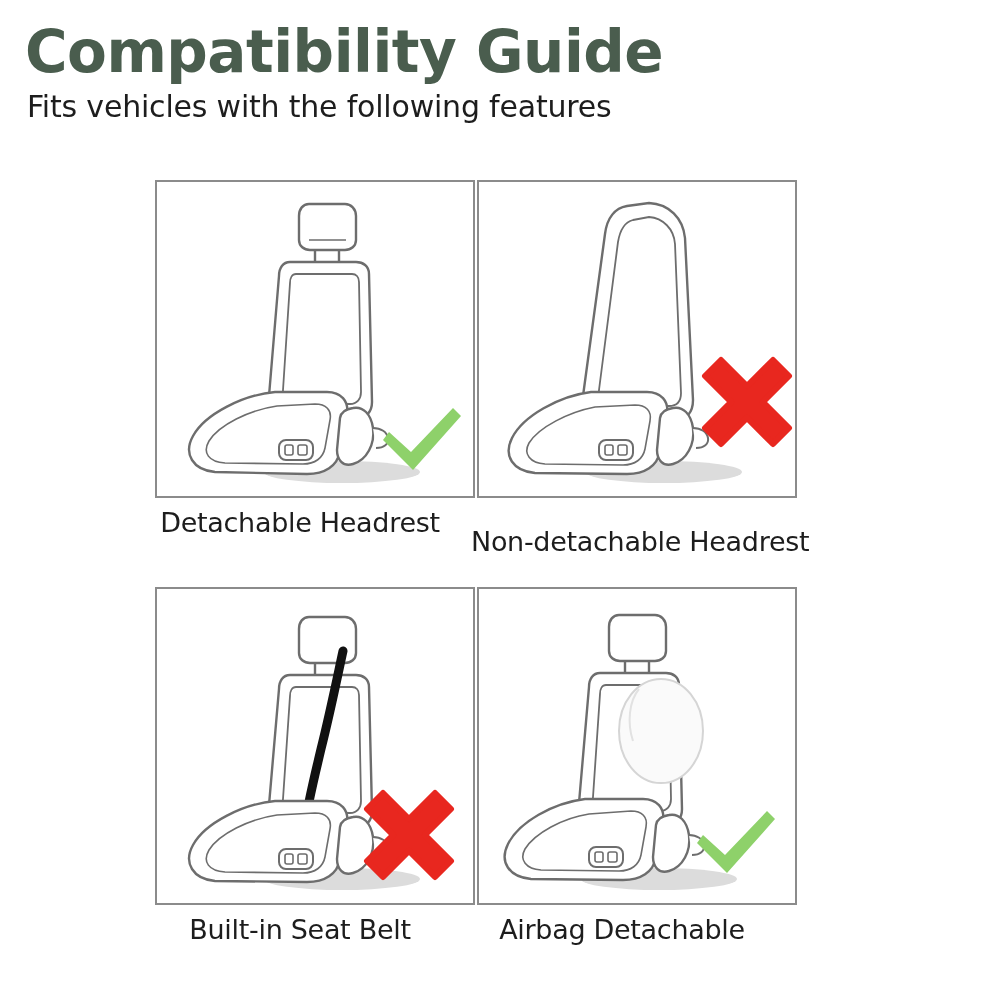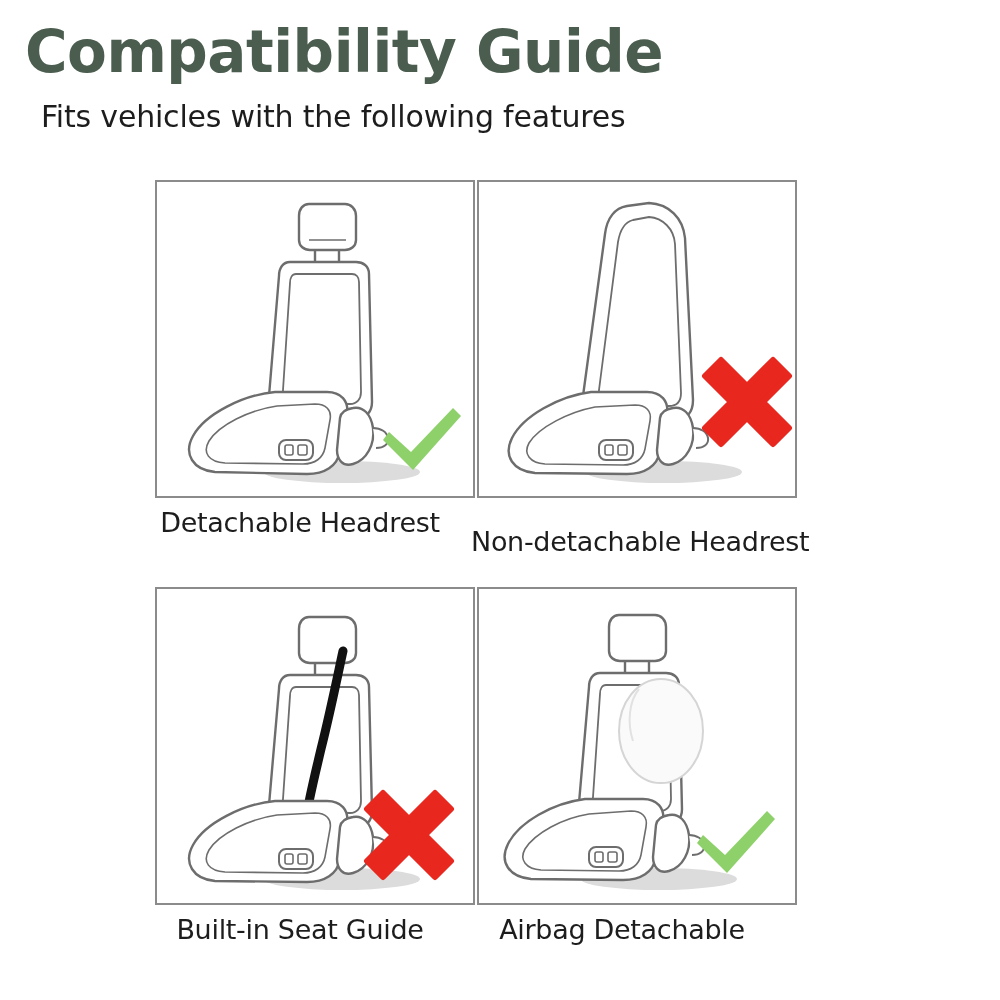--- a/index.html
+++ b/index.html
@@ -25,21 +25,21 @@
     font-weight: bold;
     color: #4a5d4e;
     letter-spacing: -0.5px;
     line-height: 1.05;
     margin: 0 0 6px 0;
   }
   .subtitle {
     font-size: 30px;
     color: #1d1d1d;
     font-weight: normal;
-    margin: 16px;
+    margin: 2px;
     letter-spacing: -0.2px;
   }
   .grid {
     position: absolute;
     top: 180px;
     left: 155px;
     width: 700px;
     display: flex;
     flex-wrap: wrap;
     gap: 30px 32px;
@@ -166,21 +166,21 @@
           <rect x="122" y="260" width="34" height="20" rx="7" fill="#ffffff" stroke="#6d6d6d" stroke-width="2"></rect>
           <rect x="128" y="265" width="8" height="10" rx="2" fill="#ffffff" stroke="#6d6d6d" stroke-width="1.6"></rect>
           <rect x="141" y="265" width="9" height="10" rx="2" fill="#ffffff" stroke="#6d6d6d" stroke-width="1.6"></rect>
         </svg>
         <span class="mark cross">
           <svg width="92" height="92" viewBox="0 0 92 92">
             <path d="M20 4 L46 30 L72 4 L88 20 L62 46 L88 72 L72 88 L46 62 L20 88 L4 72 L30 46 L4 20 Z" fill="#e8271f" stroke="#e8271f" stroke-width="6" stroke-linejoin="round"></path>
           </svg>
         </span>
       </div>
-      <div class="caption">Built-in Seat Guide</div>
+      <div class="caption">Built-in Seat Belt</div>
     </div>
 
     <div class="cell cell-4">
       <div class="frame">
         <svg width="316" height="314" viewBox="0 0 316 314">
           <ellipse cx="180" cy="290" rx="78" ry="11" fill="#dcdcdc"></ellipse>
 
           <path d="M140 26 C134 26 130 31 130 38 L130 62 C130 68 135 72 141 72 L176 72 C182 72 187 68 187 62 L187 38 C187 31 182 26 176 26 Z" fill="#ffffff" stroke="#6d6d6d" stroke-width="2.4"></path>
           <path d="M146 72 L146 84 M170 72 L170 84" fill="none" stroke="#6d6d6d" stroke-width="2.4"></path>
 

